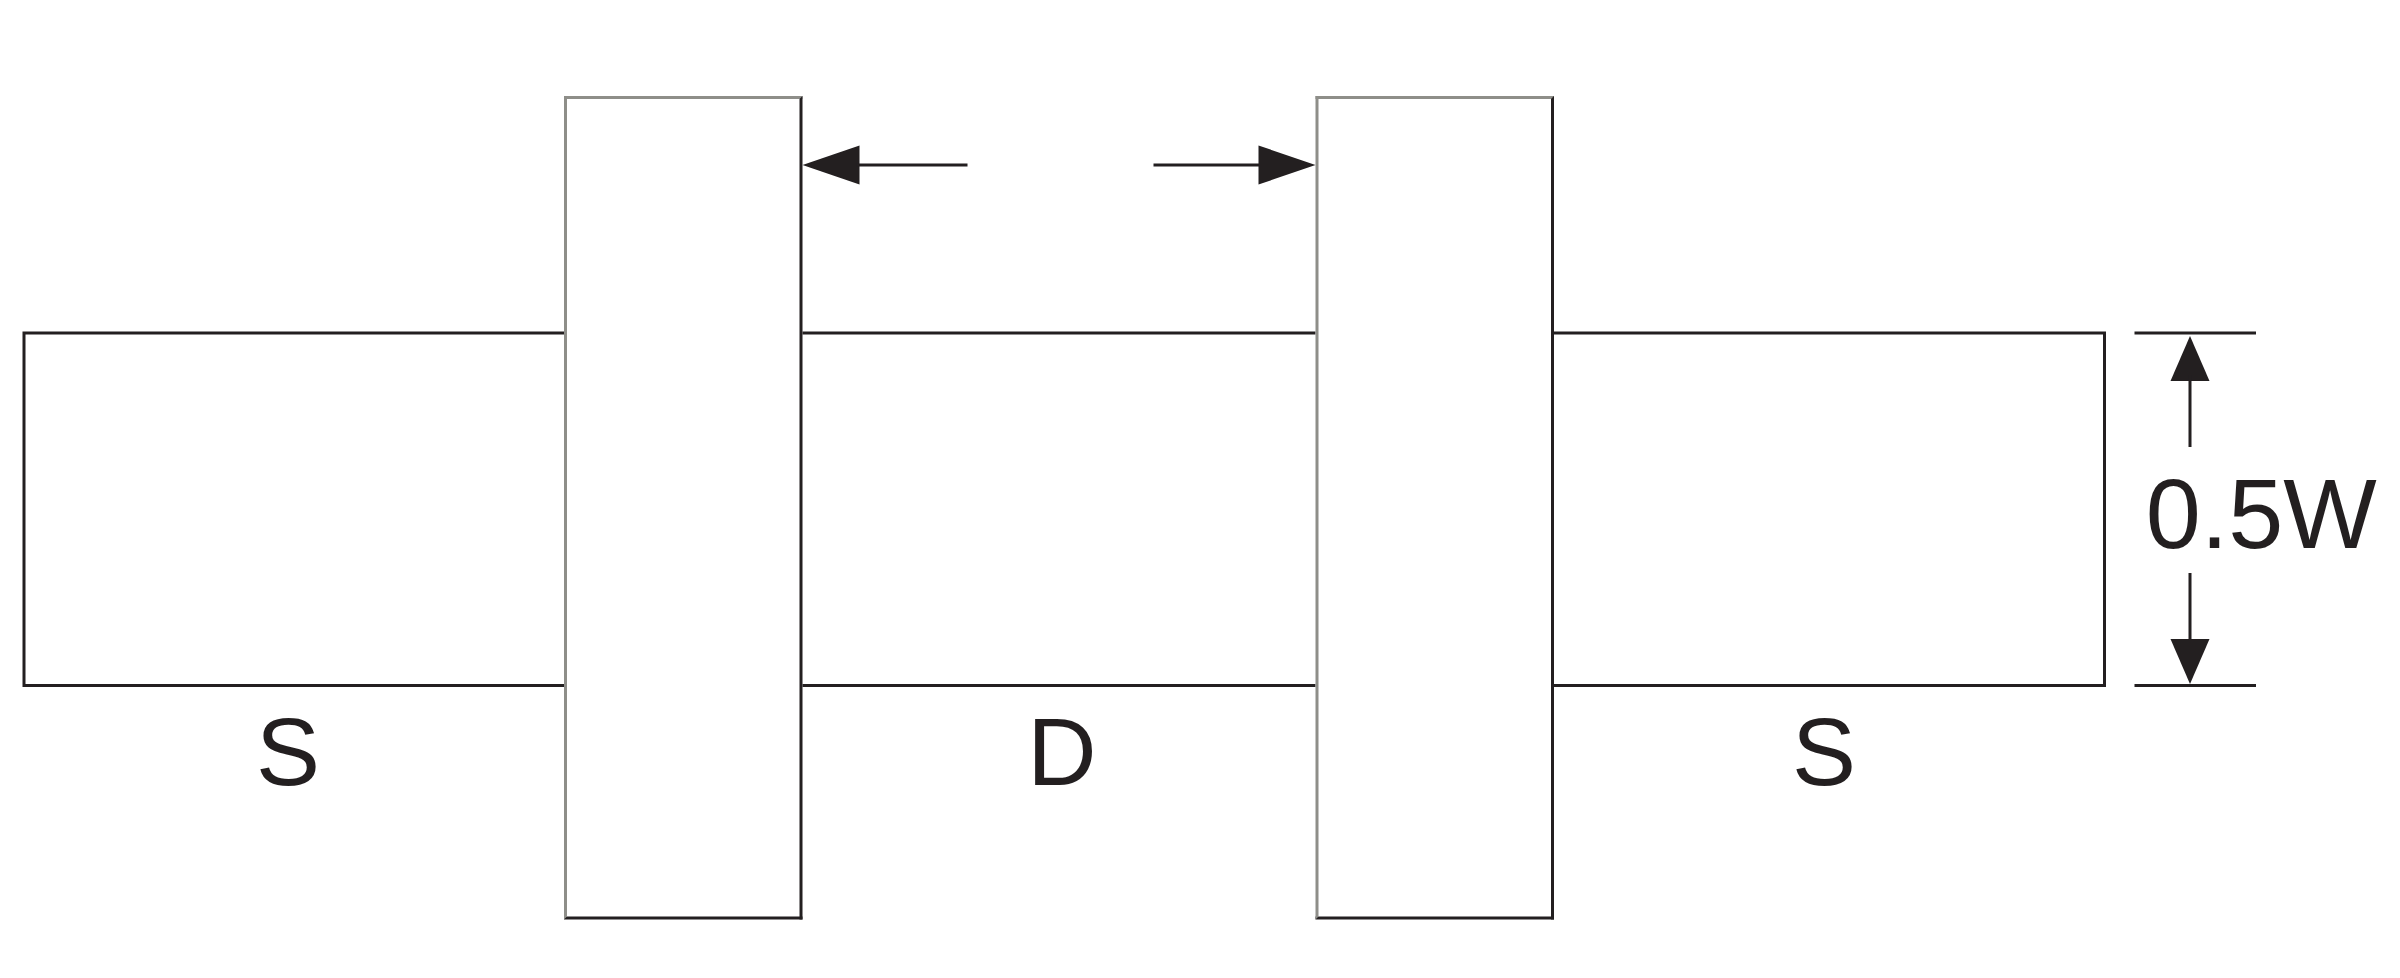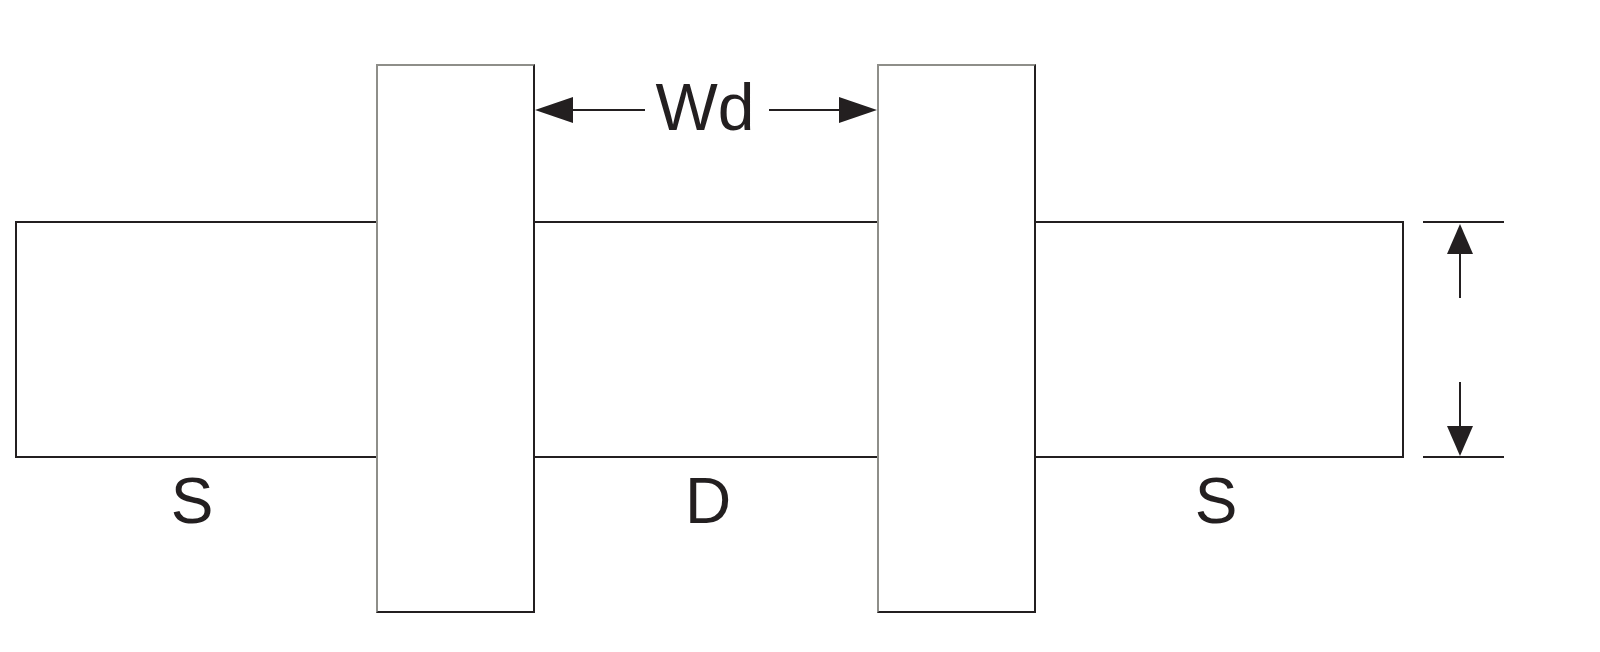--- a/index.html
+++ b/index.html
@@ -94,27 +94,27 @@
 
 <div class="stage">
 
   <div class="abs bar"></div>
 
   <div class="abs gate left"></div>
   <div class="abs gate right"></div>
 
   <div class="abs arrow pt-left" style="left:535px; top:97px;"></div>
   <div class="abs hline" style="left:571px; top:109px; width:74px;"></div>
-  <div class="abs dim-label wd-label">Wd</div>
   <div class="abs hline" style="left:769px; top:109px; width:74px;"></div>
   <div class="abs arrow pt-right" style="left:839px; top:97px;"></div>
 
   <div class="abs hline" style="left:1423px; top:221px; width:81px;"></div>
   <div class="abs arrow pt-up" style="left:1447px; top:224px;"></div>
   <div class="abs vline" style="left:1459px; top:250px; height:48px;"></div>
+  <div class="abs dim-label w05-label">0.5W</div>
   <div class="abs vline" style="left:1459px; top:382px; height:48px;"></div>
   <div class="abs arrow pt-down" style="left:1447px; top:426px;"></div>
   <div class="abs hline" style="left:1423px; top:456px; width:81px;"></div>
 
   <div class="abs region-label" style="left:142px;">S</div>
   <div class="abs region-label" style="left:658px;">D</div>
   <div class="abs region-label" style="left:1166px;">S</div>
 
 </div>
 

